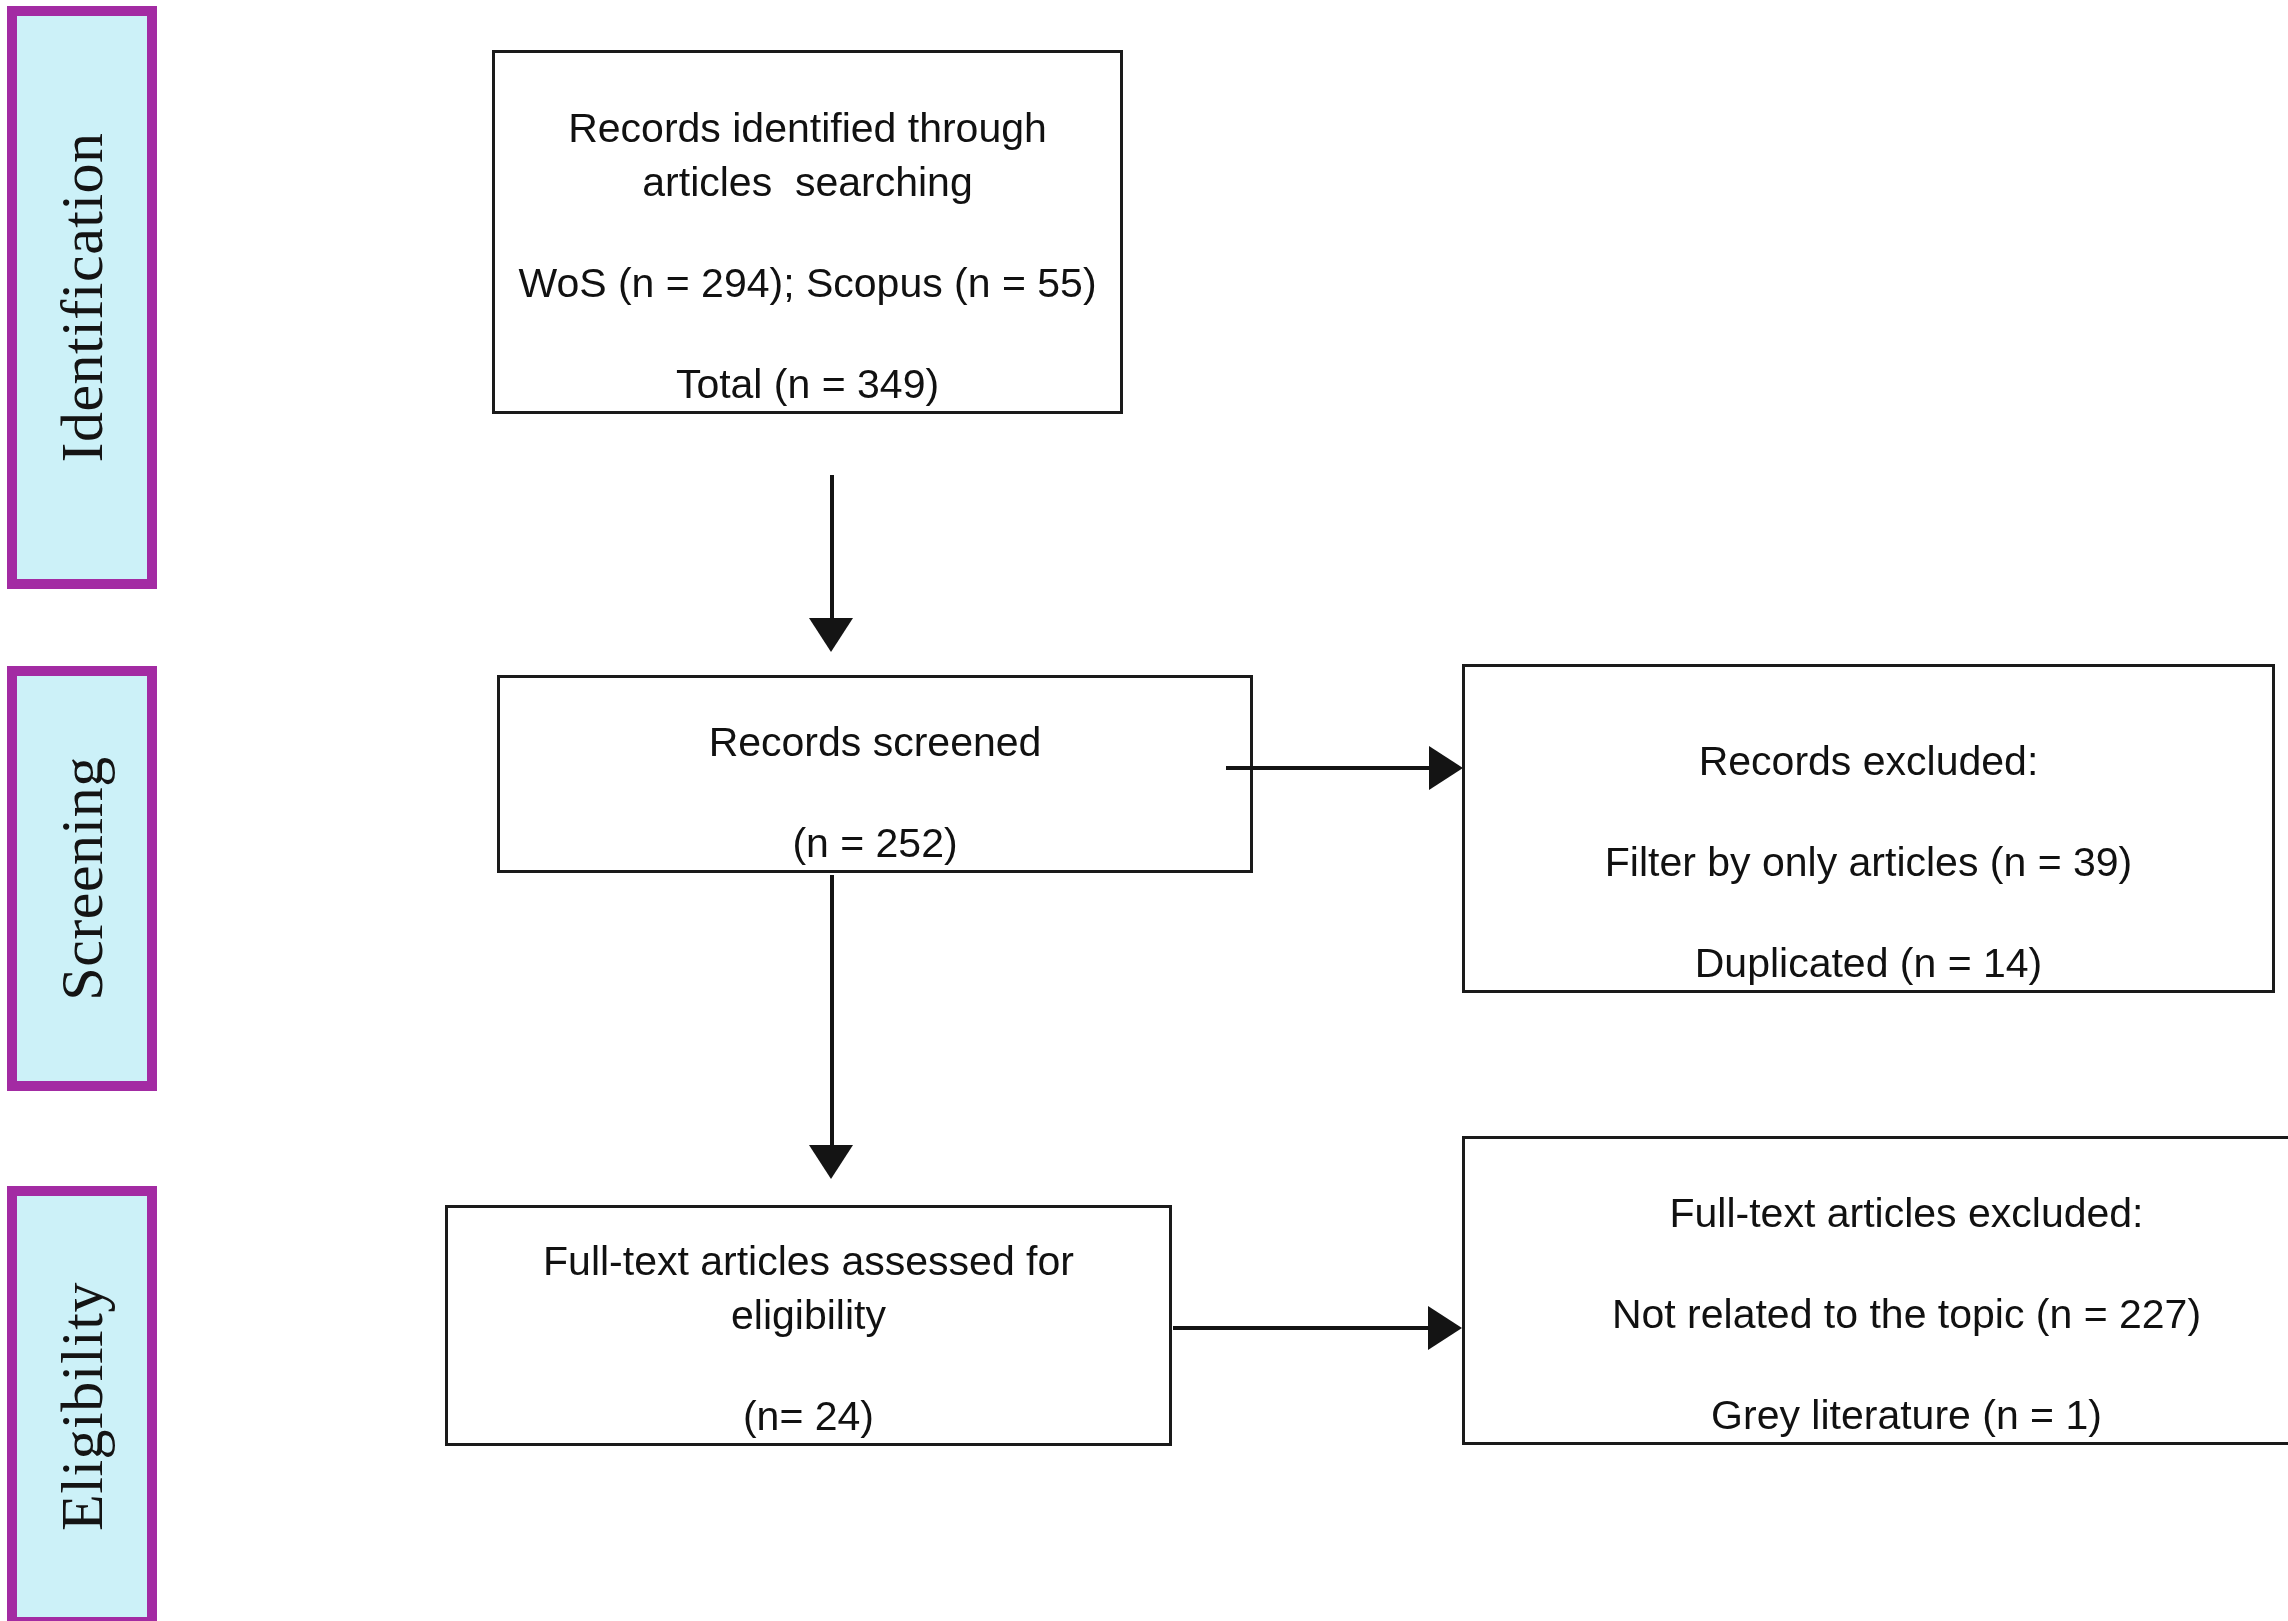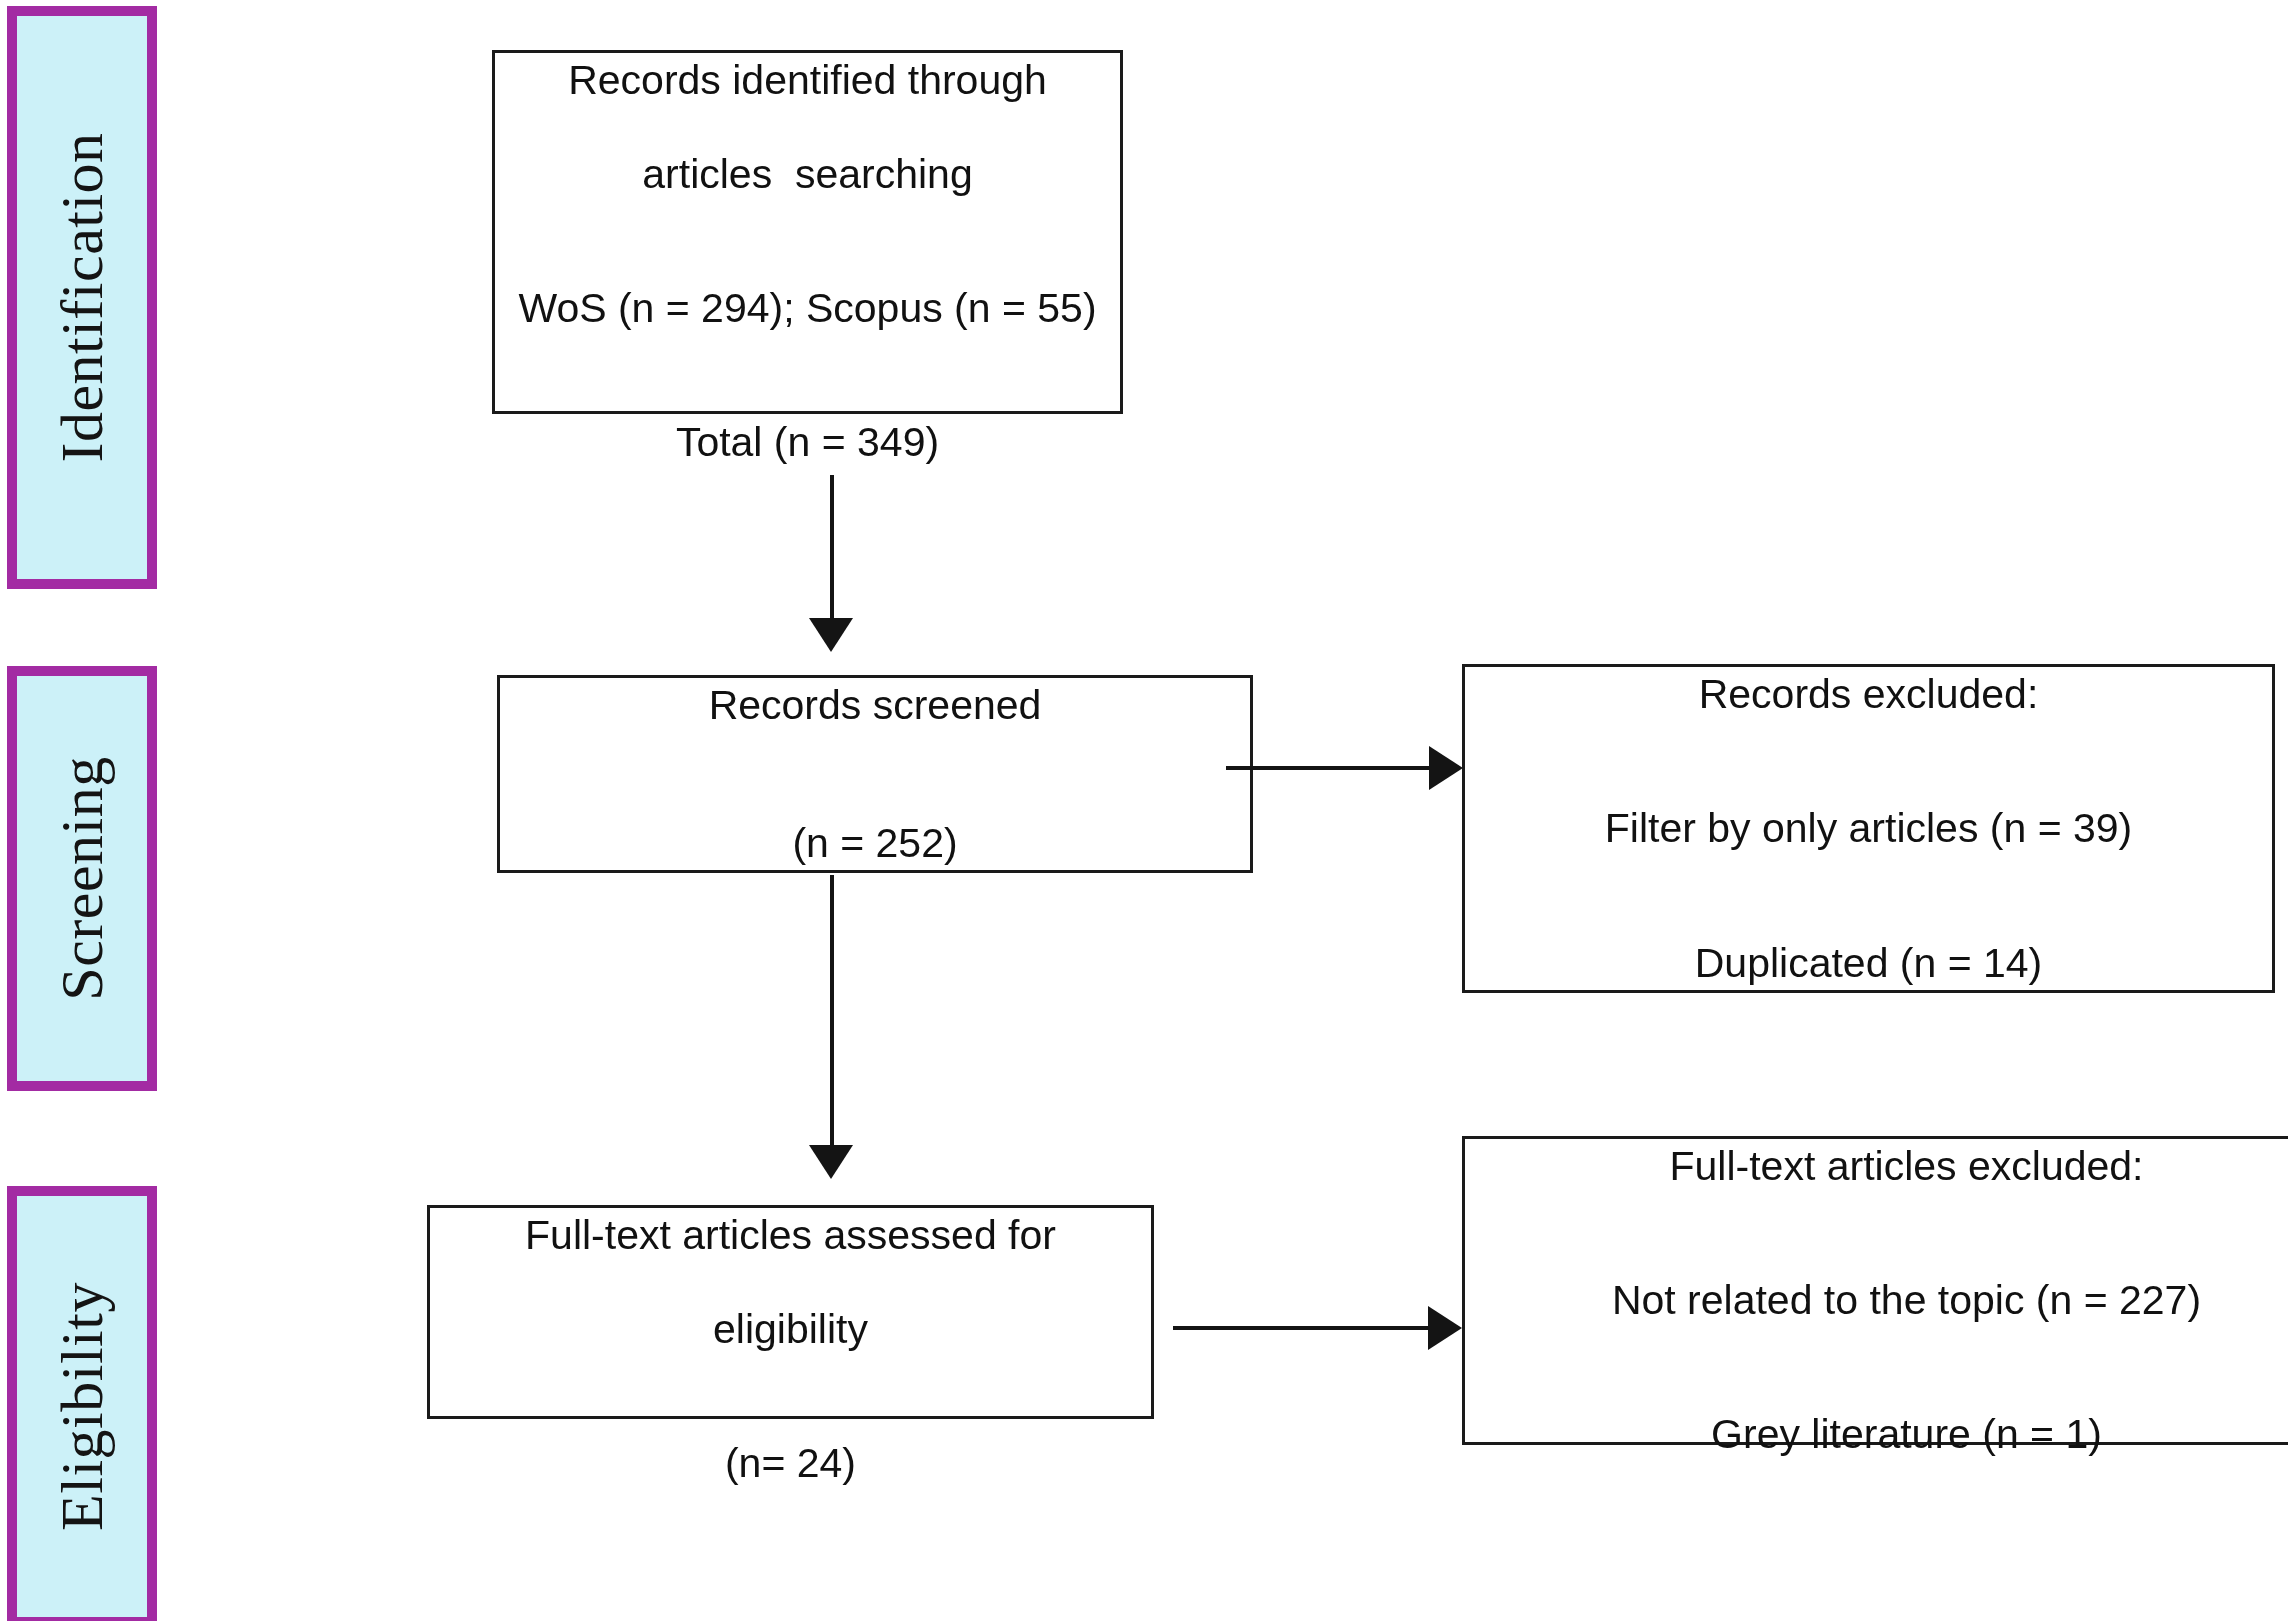--- a/index.html
+++ b/index.html
@@ -41,36 +41,35 @@
 
   
   .flow-box {
     position: absolute;
     background: #ffffff;
     border: 3.6px solid #1a1a1a;
     box-sizing: border-box;
     display: flex;
     flex-direction: column;
     align-items: center;
-    justify-content: flex-start;
-    gap: 40px;
+    justify-content: flex-end;
   }
   .flow-line {
     font-size: 41px;
     color: #111111;
     line-height: 1.32;
     text-align: center;
     white-space: pre;
   }
   .gap-md { height: 47px; }
 
   #box-identified  { left: 492px;  top: 50px;   width: 631px; height: 364px; }
   #box-screened    { left: 469px;  top: 675px;  width: 756px; height: 198px; margin-left: 28px; }
   #box-excluded-1  { left: 1462px; top: 644px;  width: 813px; height: 329px; margin-top: 20px; }
-  #box-fulltext    { left: 427px;  top: 1205px; width: 727px; height: 214px; }
+  #box-fulltext    { left: 445px;  top: 1205px; width: 727px; height: 241px; }
   #box-excluded-2  { left: 1462px; top: 1136px; width: 889px; height: 309px; }
 
   
   .arrow-v {
     position: absolute;
     width: 0;
     border-left: 4.5px solid #141414;
   }
   .arrow-v-head {
     position: absolute;

